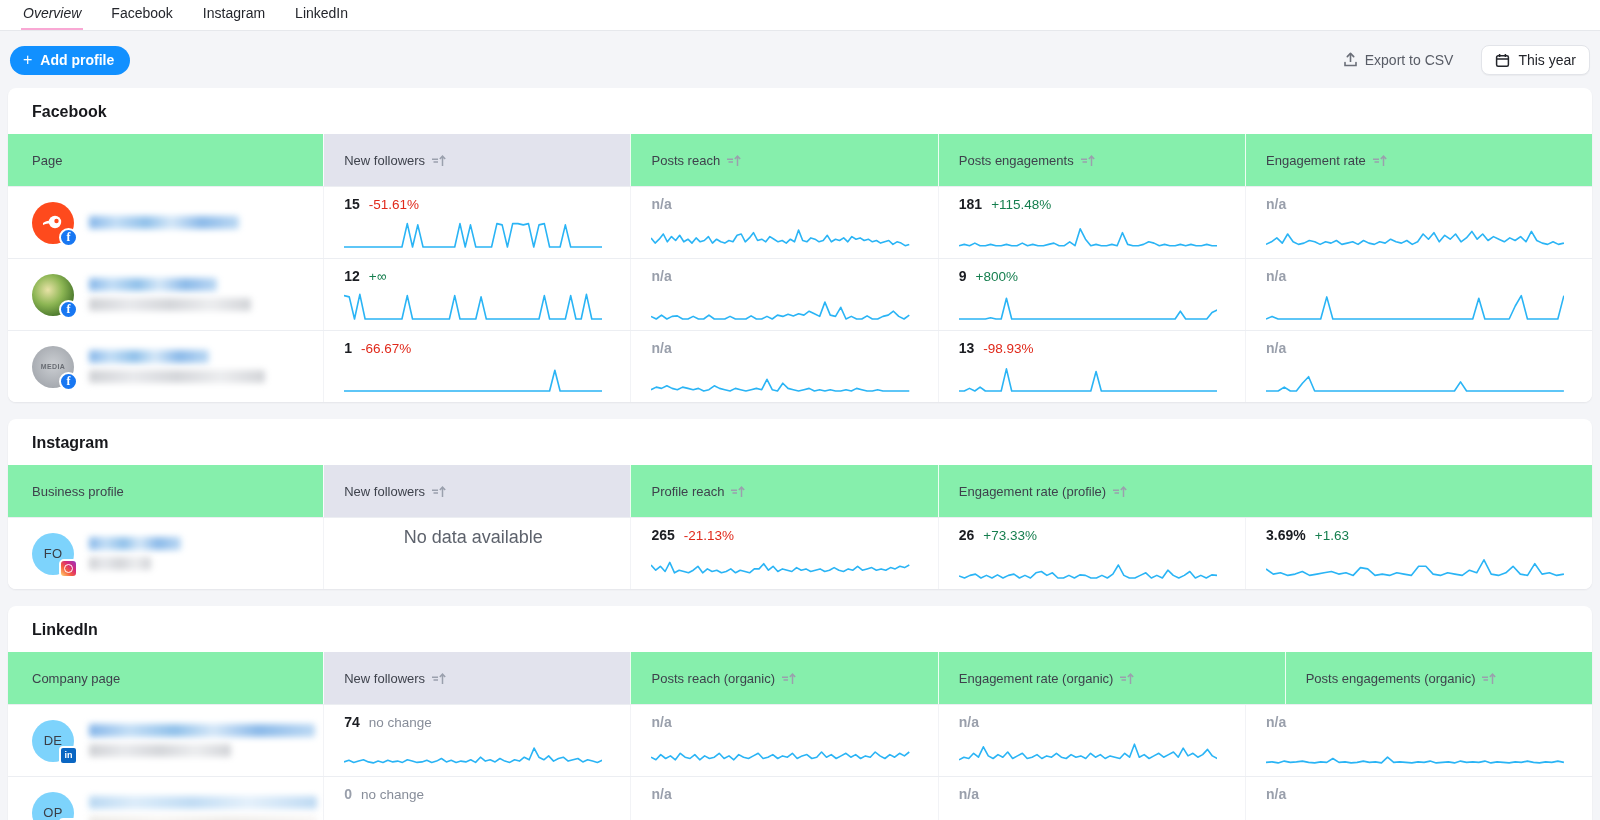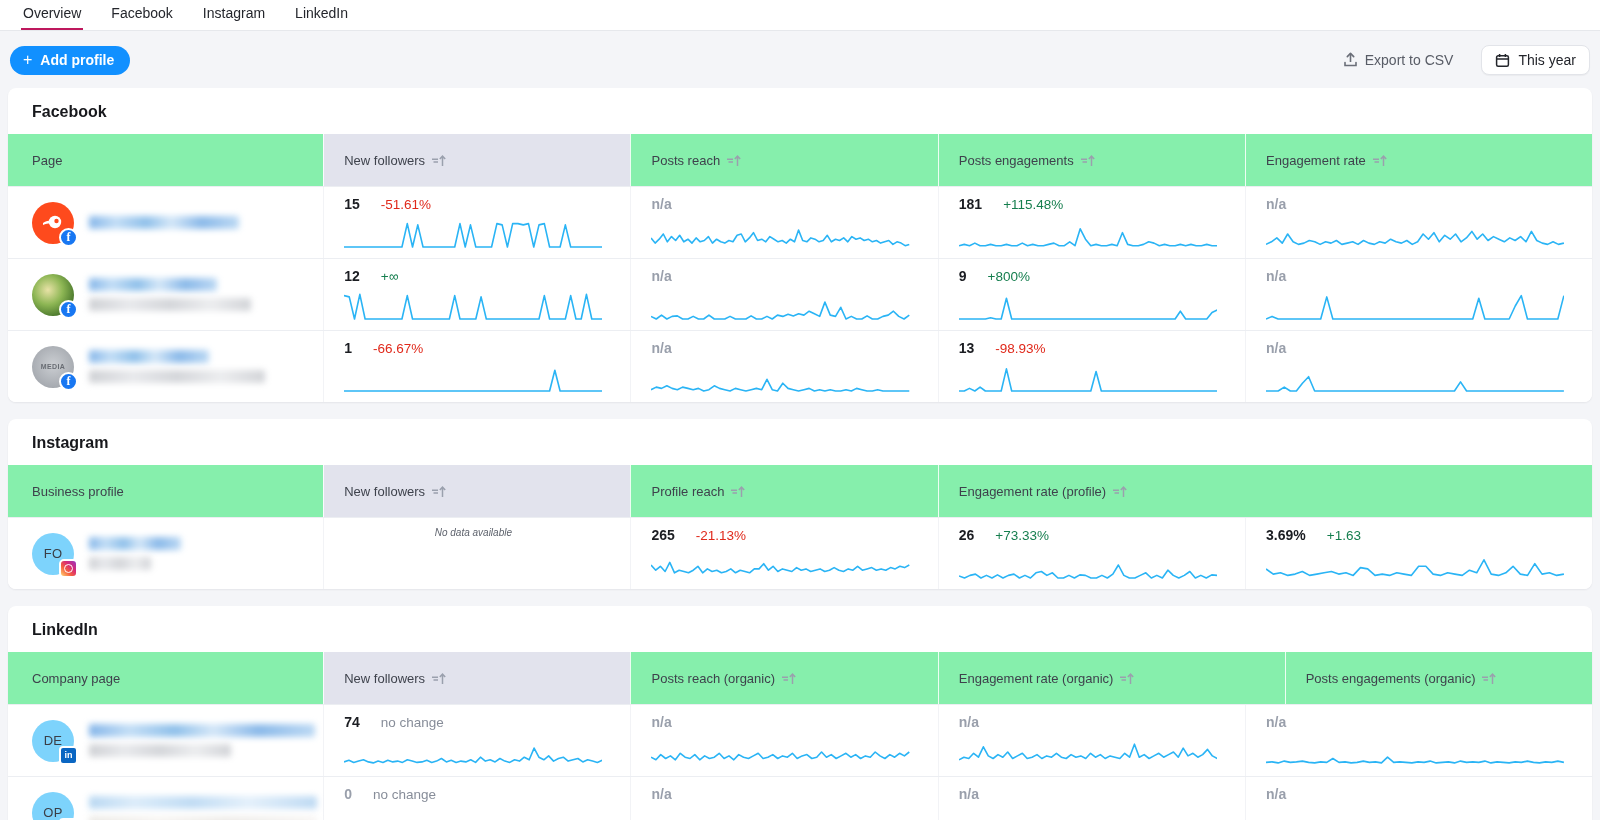--- a/index.html
+++ b/index.html
@@ -12,21 +12,21 @@
   }
   
   .tabbar{
     background:#fff;border-bottom:1px solid #e6e8ec;
     display:flex;align-items:flex-end;height:30px;padding:0 0 0 8px;
   }
   .tab{
     font-size:14px;color:#24262c;padding:4px 2px 7px;margin:0 13px;
     cursor:pointer;border-bottom:2px solid transparent;white-space:nowrap;
   }
-  .tab.active{border-bottom:2px solid #be185d;font-weight:400;}
+  .tab.active{border-bottom:2px solid #f9a8d4;font-weight:400;font-style:italic;}
   
   .toolbar{
     display:flex;align-items:center;justify-content:space-between;
     padding:14px 10px 13px;
   }
   .btn-add{
     display:inline-flex;align-items:center;gap:8px;
     background:#1190ff;color:#fff;border:none;border-radius:16px;
     font-size:14px;font-weight:700;padding:6px 16px 7px 13px;cursor:pointer;
     font-family:inherit;
@@ -85,29 +85,29 @@
   .nbar{height:13px;border-radius:2px;filter:blur(3px);}
   .nbar.blue{background:linear-gradient(90deg,#85b6e9,#c3def6 18%,#8fc0ea 38%,#d4e7f8 55%,#8ab9e9 75%,#bcd9f4 100%);}
   .nbar.gray{background:linear-gradient(90deg,#cfd1d5,#e8e9ec 25%,#d4d6da 50%,#ecedef 75%,#d2d4d8 100%);}
   .nbar.lightblue{background:linear-gradient(90deg,#b9d8f2,#dcecfa 20%,#c0dcf4 45%,#e4f0fb 70%,#bedaf3 100%);}
   .nbar.faint{background:linear-gradient(90deg,#eceae6,#f7f5f2 30%,#eeece9 60%,#f8f6f4 100%);}
   
   .m-cell{
     display:flex;flex-direction:column;justify-content:flex-start;
     padding:9px 28px 5px 20px;box-sizing:border-box;border-left:1px solid #f2f3f6;
   }
-  .vline{display:flex;align-items:baseline;gap:21px;}
+  .vline{display:flex;align-items:baseline;gap:9px;}
   .mval{font-size:14px;font-weight:700;color:#1b1d22;}
   .mval.muted{color:#999fab;}
   .delta{font-size:13.5px;}
   .delta.down{color:#e0291b;}
   .delta.up{color:#157e4e;}
   .delta.flat{color:#878d99;}
   .spark{margin-top:5px;width:100%;height:36px;display:block;}
-  .empty-cell{display:flex;align-items:center;font-size:10px;color:#5d626c;font-style:italic;}
+  .empty-cell{display:flex;align-items:center;font-size:18px;color:#5d626c;}
   
   .ic{display:inline-block;vertical-align:middle;}
 </style>
 </head>
 <body>
 
 <header class="tabbar">
   <div class="tab active">Overview</div>
   <div class="tab">Facebook</div>
   <div class="tab">Instagram</div>

